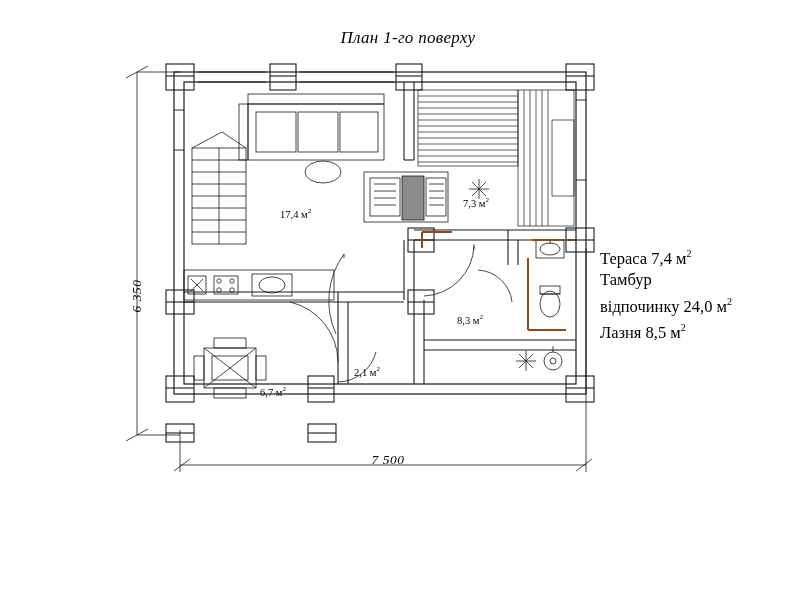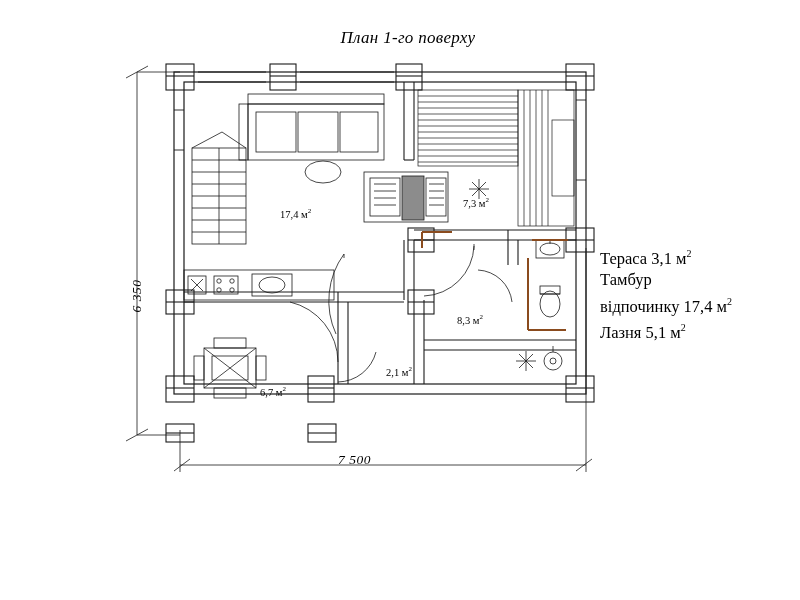--- a/index.html
+++ b/index.html
@@ -61,20 +61,21 @@
     top: 288px;
     width: 50px;
     text-align: center;
     transform: rotate(-90deg);
     transform-origin: center center;
   }
   #dim-h {
     left: 330px;
     top: 452px;
     width: 100px;
+    text-align: center;
   }
   .room-label {
     position: absolute;
     font-size: 10.5px;
     font-family: "Liberation Serif", serif;
     white-space: nowrap;
   }
   .room-label sup {
     font-size: 7px;
     vertical-align: super;
@@ -89,30 +90,30 @@
 <body>
 
 <div id="plan-root">
 
   <div class="title">План 1-го поверху</div>
 
   <div class="dim-label" id="dim-v">6 350</div>
   <div class="dim-label" id="dim-h">7 500</div>
 
   <div class="legend">
-    <div><span>Тераса 3,1 м</span><sup>2</sup></div>
+    <div><span>Тераса 7,4 м</span><sup>2</sup></div>
     <div><span>Тамбур</span></div>
-    <div><span>відпочинку 17,4 м</span><sup>2</sup></div>
-    <div><span>Лазня 5,1 м</span><sup>2</sup></div>
+    <div><span>відпочинку 24,0 м</span><sup>2</sup></div>
+    <div><span>Лазня 8,5 м</span><sup>2</sup></div>
   </div>
 
   <div class="room-label" style="left:272px; top:200px;margin-top:7px;"><span>17,4 м</span><sup>2</sup></div>
   <div class="room-label" style="left:455px; top:196px;"><span>7,3 м</span><sup>2</sup></div>
   <div class="room-label" style="left:449px; top:313px;"><span>8,3 м</span><sup>2</sup></div>
-  <div class="room-label" style="left:346px; top:365px;margin-left:32px;"><span>2,1 м</span><sup>2</sup></div>
+  <div class="room-label" style="left:346px; top:365px;"><span>2,1 м</span><sup>2</sup></div>
   <div class="room-label" style="left:252px; top:385px;"><span>6,7 м</span><sup>2</sup></div>
 
   <svg width="800" height="600" viewBox="0 0 800 600">
     <g stroke="#1a1a1a" fill="none" stroke-width="1">
 
       <g stroke-width="0.8">
 
         <line x1="129" y1="72" x2="129" y2="435"></line>
         <line x1="118" y1="78" x2="140" y2="66"></line>
         <line x1="118" y1="441" x2="140" y2="429"></line>

